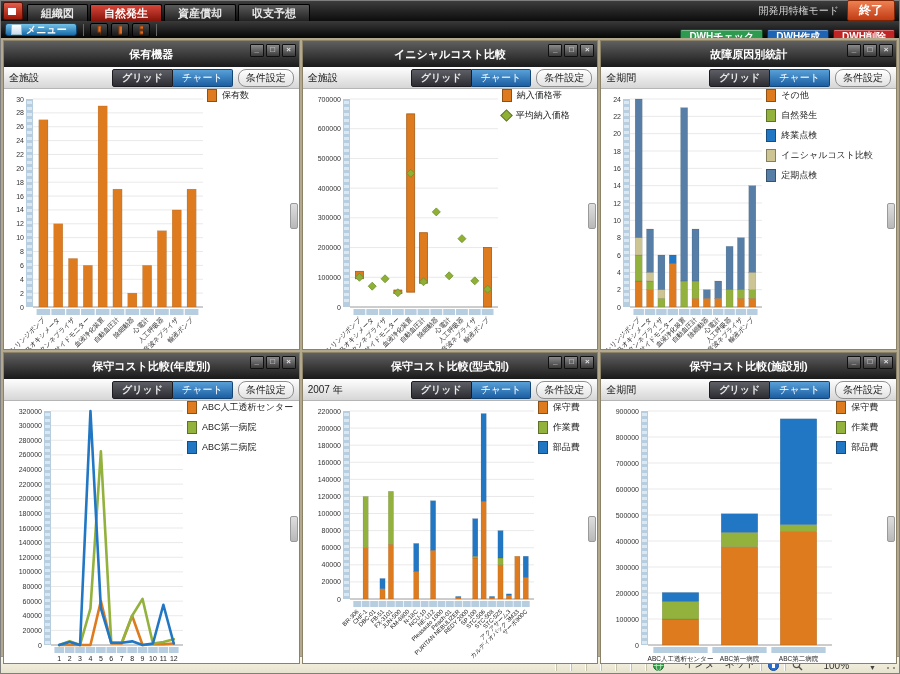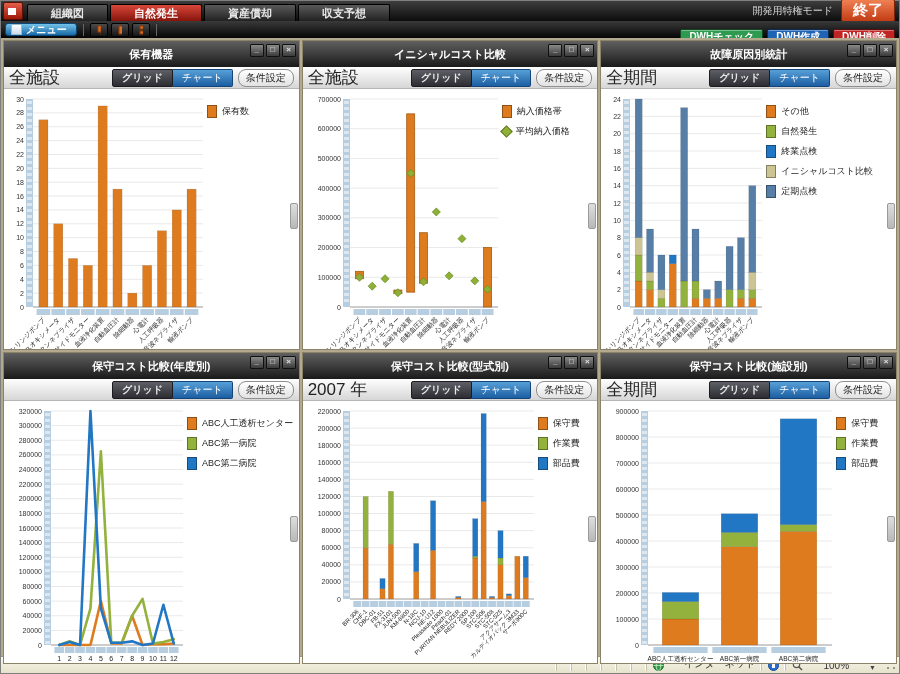--- a/index.html
+++ b/index.html
@@ -3,46 +3,46 @@
 <meta charset="utf-8">
 <style>
   html,body{margin:0;padding:0;}
   body{width:900px;height:674px;overflow:hidden;font-family:"Liberation Sans",sans-serif;background:#ece9d8;}
   .app{width:900px;height:674px;display:flex;flex-direction:column;box-sizing:border-box;border:1px solid #7f7f7f;background:#b3a98e;}
   svg{font-family:"Liberation Sans",sans-serif;display:block;}
   
   .tabbar{height:20px;background:linear-gradient(#3d3d3d,#0c0c0c);display:flex;align-items:flex-end;padding:0 4px 0 2px;gap:2px;flex:none;}
   .app-icon{width:18px;height:16px;margin:0 2px 1px 0;background:linear-gradient(#e06048,#9c1808);border:1px solid #5e0e04;border-radius:2px;position:relative;flex:none;}
   .app-icon:before{content:"";position:absolute;left:4px;top:3px;width:8px;height:9px;background:#fff;box-shadow:inset 0 2px 0 #d44;}
-  .tab{height:16px;line-height:16px;padding:0 23px;font-size:11px;font-weight:bold;color:#e8e8e8;background:linear-gradient(#5a5a5a,#222);border:1px solid #000;border-bottom:none;border-radius:2px 2px 0 0;cursor:default;}
+  .tab{height:16px;line-height:16px;padding:0 13px;font-size:11px;font-weight:bold;color:#e8e8e8;background:linear-gradient(#5a5a5a,#222);border:1px solid #000;border-bottom:none;border-radius:2px 2px 0 0;cursor:default;}
   .tab.active{background:linear-gradient(#d8473a,#85140b);color:#fff;}
   .priv{margin-left:auto;color:#d8d8d8;font-size:10px;align-self:center;margin-right:6px;}
-  .exit-btn{align-self:center;background:linear-gradient(#ef8052,#c23c14);color:#fff;font-size:15px;font-weight:bold;border:1px solid #7c2404;padding:1px 11px;border-radius:2px;margin-bottom:1px;}
+  .exit-btn{align-self:center;background:linear-gradient(#ef8052,#c23c14);color:#fff;font-size:12px;font-weight:bold;border:1px solid #7c2404;padding:1px 11px;border-radius:2px;margin-bottom:1px;}
   
   .toolbar2{height:17px;background:linear-gradient(#3a3a3a,#050505);display:flex;align-items:center;padding:0 4px;gap:3px;flex:none;}
   .menu-btn{display:flex;align-items:center;gap:4px;background:linear-gradient(#74c2e8,#1a6aa8);border:1px solid #0c4878;border-radius:3px;color:#fff;font-size:10px;font-weight:bold;padding:0 9px 0 5px;height:13px;}
   .menu-glyph{width:9px;height:9px;background:linear-gradient(#fff,#cde);border:1px solid #9bc;flex:none;}
   .tb-sep{width:1px;height:12px;background:#666;margin:0 3px;}
   .tb-ic{width:18px;height:14px;background:linear-gradient(#4c4c4c,#161616);border:1px solid #000;border-radius:2px;display:flex;align-items:center;justify-content:center;}
   .dwh-wrap{margin-left:auto;display:flex;gap:4px;}
   .dwh-btn{color:#fff;font-size:10px;font-weight:bold;padding:0 8px;height:14px;line-height:14px;border-radius:2px;border:1px solid rgba(0,0,0,.55);box-shadow:inset 0 1px 0 rgba(255,255,255,.35);margin-top:12px;}
   
   .main{flex:1;display:grid;grid-template-columns:repeat(3,1fr);grid-template-rows:310px 1fr;gap:2px;padding:2px;background:#b3a98e;min-height:0;}
   .panel{background:#fff;border:1px solid #8c8268;display:flex;flex-direction:column;position:relative;min-width:0;}
   .ptitle{height:26px;flex:none;background:linear-gradient(#606060,#1a1a1a);color:#fff;font-size:11px;font-weight:bold;display:flex;align-items:center;justify-content:center;position:relative;}
   .wc{position:absolute;right:3px;top:3px;display:flex;gap:2px;}
   .wc span{width:12px;height:11px;background:linear-gradient(#8a8a8a,#3a3a3a);border:1px solid #101010;color:#e2e2e2;font-size:8px;line-height:9px;text-align:center;border-radius:1px;cursor:default;}
   .ptools{height:21px;flex:none;background:linear-gradient(#fefefe,#d6d6d6);border-bottom:1px solid #b5b5b5;display:flex;align-items:center;padding:0 5px;}
-  .subtitle{font-size:17px;color:#222;}
+  .subtitle{font-size:10px;color:#222;}
   .seg{margin-left:auto;display:flex;justify-content:flex-end;}
   .btn-grid{background:linear-gradient(#5e5e66,#2c2c32);color:#e8e8e8;font-size:10px;font-weight:bold;padding:1px 9px;border:1px solid #1c1c20;border-radius:2px 0 0 2px;}
   .btn-chart{background:linear-gradient(#58a0d8,#1c5ea2);color:#fff;font-size:10px;font-weight:normal;padding:1px 9px;border:1px solid #134678;border-left:none;border-radius:0 2px 2px 0;}
   .btn-cond{background:linear-gradient(#ffffff,#e2e2e2);border:1px solid #8f8f8f;border-radius:8px;font-size:10px;padding:1px 7px;color:#222;margin-left:5px;}
   .chart-area{flex:1;display:flex;background:#fff;position:relative;min-height:0;overflow:hidden;}
-  .legend{padding-top:16px;padding-left:3px;display:flex;flex-direction:column;gap:7px;}
+  .legend{padding-left:3px;display:flex;flex-direction:column;gap:7px;}
   .lg-item{display:flex;align-items:center;gap:5px;}
   .lg-sw{width:8px;height:11px;display:inline-block;border:1px solid rgba(0,0,0,.35);flex:none;}
   .lg-di{width:7px;height:7px;transform:rotate(45deg);border:1px solid rgba(0,0,0,.35);}
   .lg-lb{font-size:9px;color:#222;white-space:nowrap;}
   .vscroll{position:absolute;right:1px;top:44%;width:6px;height:24px;background:linear-gradient(#dedede,#b8b8b8);border:1px solid #9a9a9a;border-radius:2px;}
   
   .statusbar{height:16px;flex:none;background:linear-gradient(#f8f6ea,#e6e2cc);border-top:1px solid #979787;display:flex;align-items:center;font-size:10px;color:#333;padding:0 3px;}
   .st-fill{flex:1;}
   .st-cell{height:12px;border-left:1px solid #c5c2aa;box-shadow:-1px 0 0 #fff;display:flex;align-items:flex-end;padding:0 6px;gap:20px;}
   .st-cell.empty{width:14px;padding:0;}

